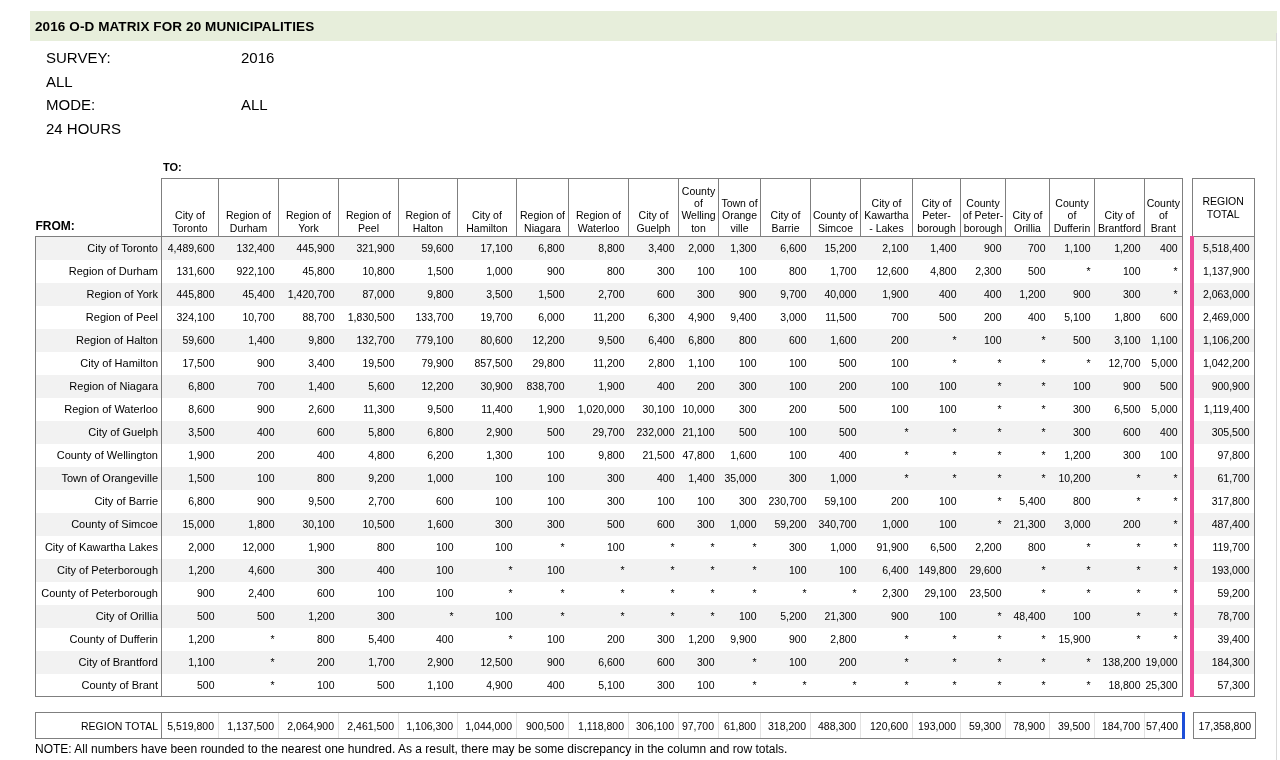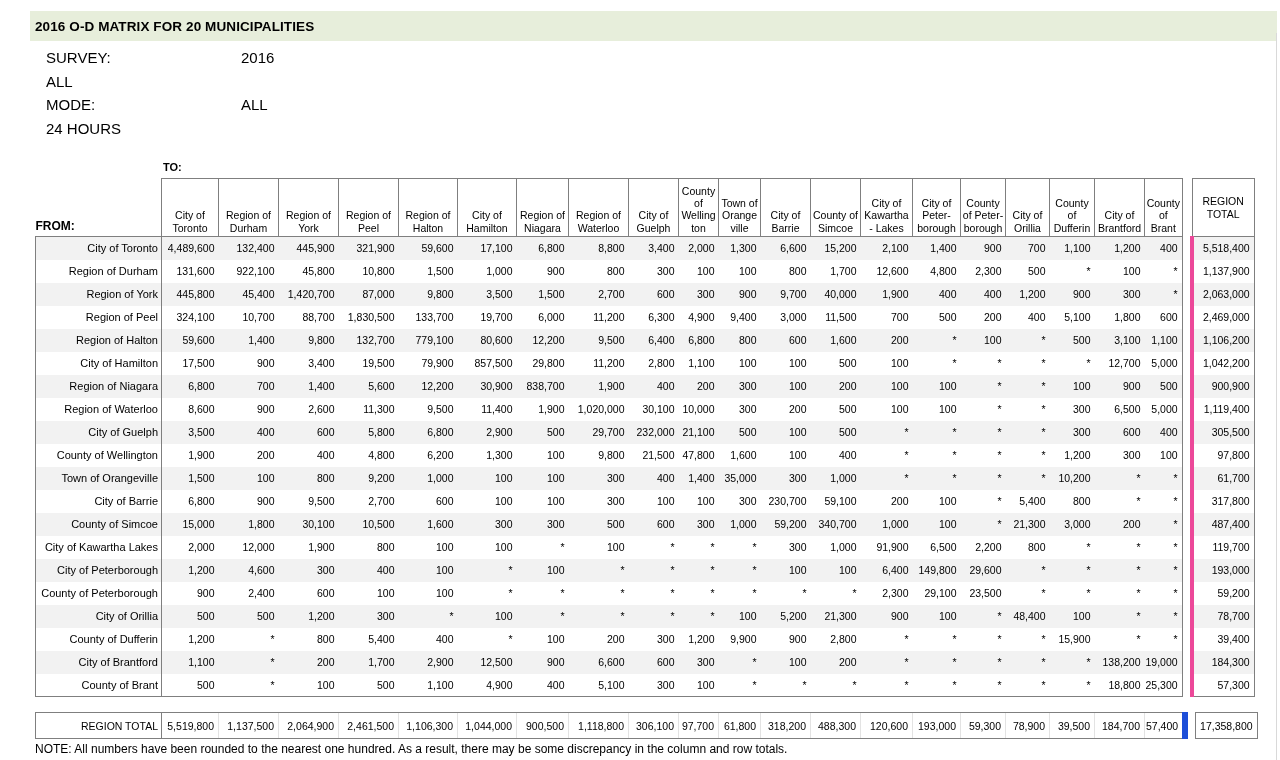--- a/index.html
+++ b/index.html
@@ -49,21 +49,21 @@
   .total-table { margin-top:15px; }
   .total-table td { height:26px; }
   td.tlabel {
     border:1px solid #7f7f7f; text-align:right; padding-right:3px; font-size:10.5px;
   }
   td.cnum {
     border-top:1px solid #7f7f7f; border-bottom:1px solid #7f7f7f;
     border-left:1px solid #e3e3e3;
     text-align:right; padding-right:4px; white-space:nowrap;
   }
-  td.cnum.lastcol { border-right:6px solid #1d4ed8; }
+  td.cnum.lastcol { border-right:3px solid #1d4ed8; }
   td.grand { border:1px solid #7f7f7f; text-align:right; padding-right:4px; }
   .note { margin-top:3px; font-size:12px; }
   .window-edge { position:absolute; left:1276px; top:33px; width:1px; height:727px; background:#d9d9d9; }
 </style>
 </head>
 <body style="--stripe: #f2f2f2;">
 
 <div class="title-bar" style="background: rgb(231, 238, 219);">
   <span>2016 O-D MATRIX FOR 20 MUNICIPALITIES</span>
 </div>

